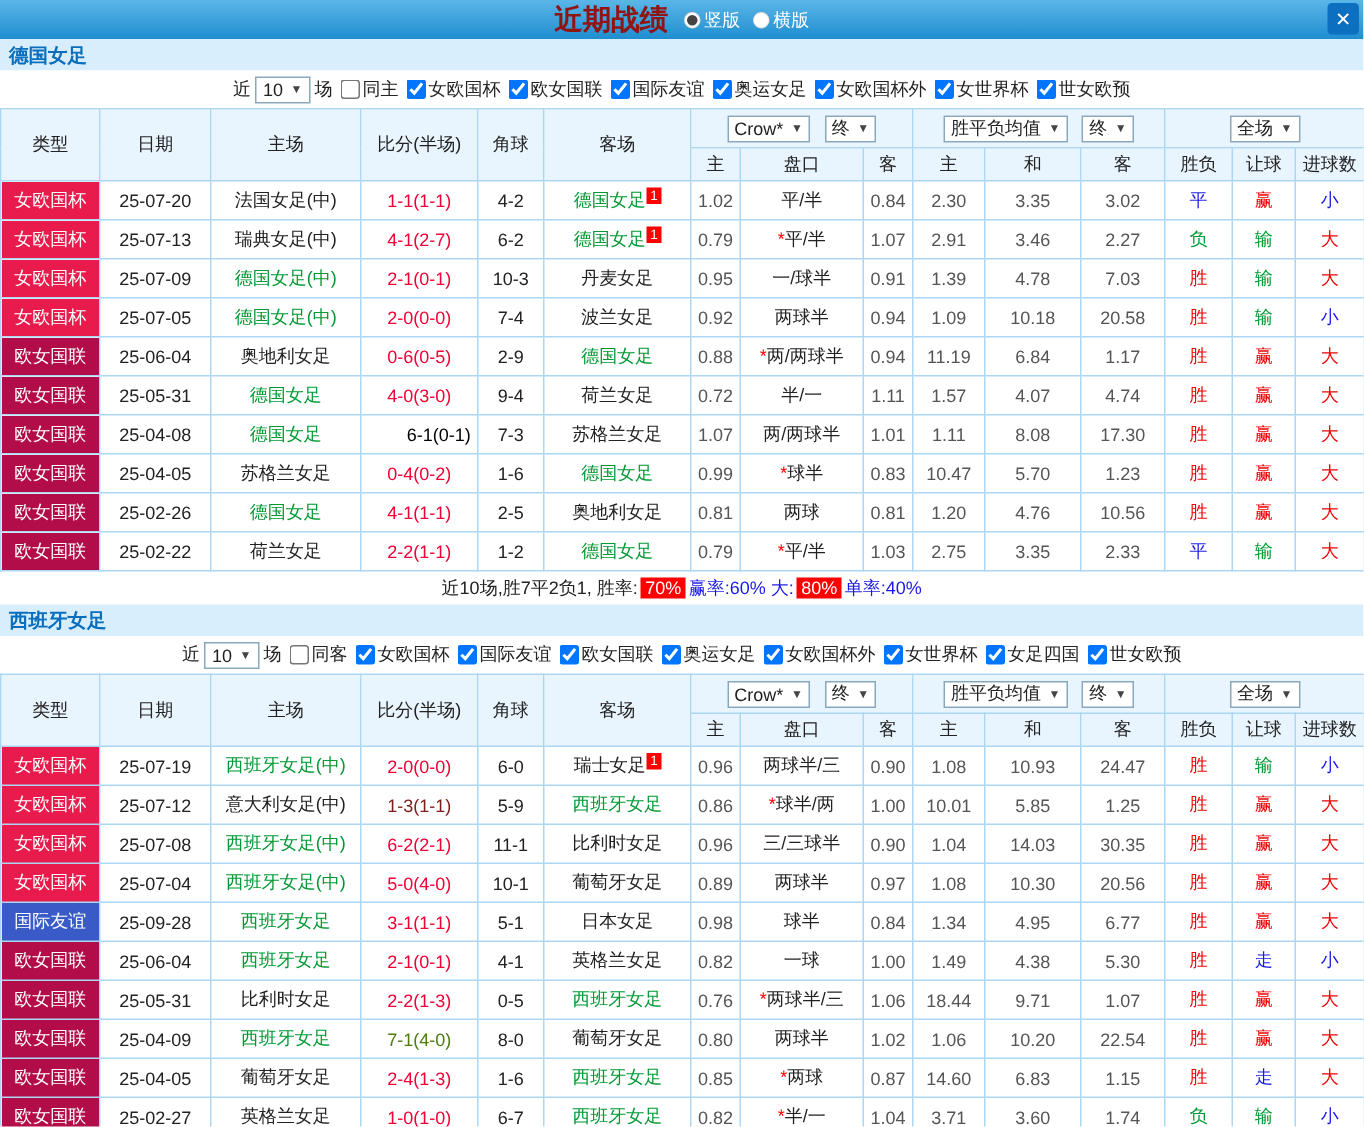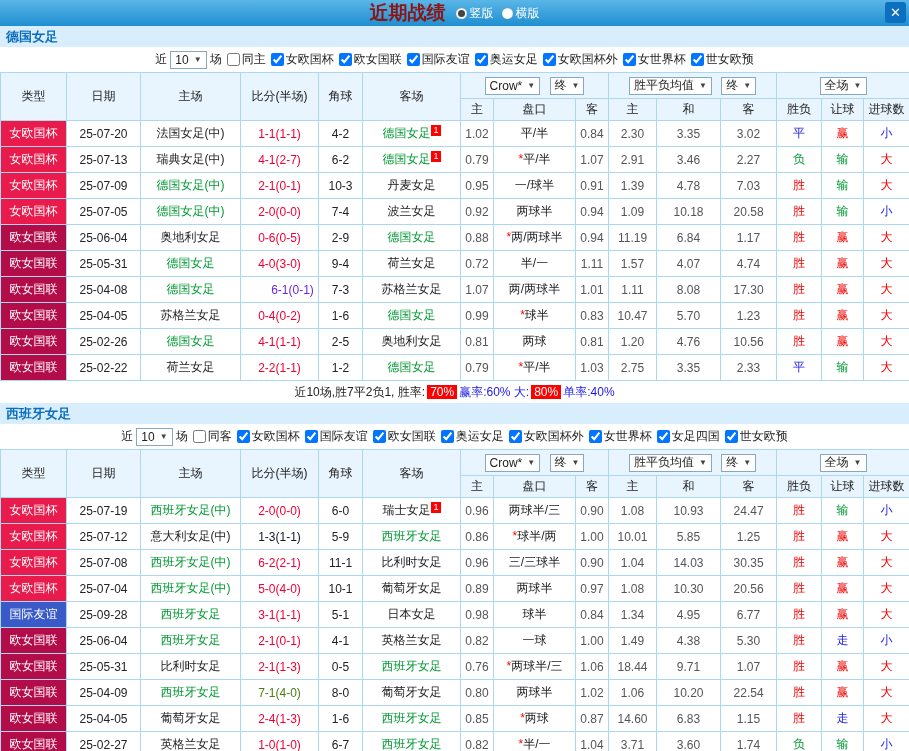--- a/index.html
+++ b/index.html
@@ -258,21 +258,21 @@
           <td class="water">4.07</td>
           <td class="water">4.74</td>
           <td class="res" style="color: rgb(240, 0, 0);">胜</td>
           <td class="res" style="color: rgb(240, 0, 0);">赢</td>
           <td class="res" style="color: rgb(240, 0, 0);">大</td>
         </tr>
         <tr>
           <td class="type" style="background: rgb(179, 13, 73);">欧女国联</td>
           <td class="date">25-04-08</td>
           <td><span style="color: rgb(0, 153, 51);">德国女足</span></td>
-          <td class="score" style="color: #6d28d9; padding-left: 26px;">6-1(0-1)</td>
+          <td class="score" style="color: #000000; padding-left: 26px;">6-1(0-1)</td>
           <td class="corners">7-3</td>
           <td><span>苏格兰女足</span></td>
           <td class="water">1.07</td>
           <td class="hcap"><span>两/两球半</span></td>
           <td class="water">1.01</td>
           <td class="water">1.11</td>
           <td class="water">8.08</td>
           <td class="water">17.30</td>
           <td class="res" style="color: rgb(240, 0, 0);">胜</td>
           <td class="res" style="color: rgb(240, 0, 0);">赢</td>
@@ -466,21 +466,21 @@
           <td class="water">10.93</td>
           <td class="water">24.47</td>
           <td class="res" style="color: rgb(240, 0, 0);">胜</td>
           <td class="res" style="color: rgb(0, 153, 51);">输</td>
           <td class="res" style="color: rgb(26, 26, 230);">小</td>
         </tr>
         <tr>
           <td class="type" style="background: rgb(232, 27, 76);">女欧国杯</td>
           <td class="date">25-07-12</td>
           <td><span>意大利女足(中)</span></td>
-          <td class="score" style="color: #0f172a;">1-3(1-1)</td>
+          <td class="score" style="color: #7f1d1d;">1-3(1-1)</td>
           <td class="corners">5-9</td>
           <td><span style="color: rgb(0, 153, 51);">西班牙女足</span></td>
           <td class="water">0.86</td>
           <td class="hcap"><span class="star">*</span><span>球半/两</span></td>
           <td class="water">1.00</td>
           <td class="water">10.01</td>
           <td class="water">5.85</td>
           <td class="water">1.25</td>
           <td class="res" style="color: rgb(240, 0, 0);">胜</td>
           <td class="res" style="color: rgb(240, 0, 0);">赢</td>
@@ -551,21 +551,21 @@
           <td class="water">4.38</td>
           <td class="water">5.30</td>
           <td class="res" style="color: rgb(240, 0, 0);">胜</td>
           <td class="res" style="color: rgb(26, 26, 230);">走</td>
           <td class="res" style="color: rgb(26, 26, 230);">小</td>
         </tr>
         <tr>
           <td class="type" style="background: rgb(179, 13, 73);">欧女国联</td>
           <td class="date">25-05-31</td>
           <td><span>比利时女足</span></td>
-          <td class="score" style="color: rgb(240, 0, 51);">2-1(1-3)</td>
+          <td class="score" style="color: rgb(240, 0, 51);">2-2(1-3)</td>
           <td class="corners">0-5</td>
           <td><span style="color: rgb(0, 153, 51);">西班牙女足</span></td>
           <td class="water">0.76</td>
           <td class="hcap"><span class="star">*</span><span>两球半/三</span></td>
           <td class="water">1.06</td>
           <td class="water">18.44</td>
           <td class="water">9.71</td>
           <td class="water">1.07</td>
           <td class="res" style="color: rgb(240, 0, 0);">胜</td>
           <td class="res" style="color: rgb(240, 0, 0);">赢</td>

